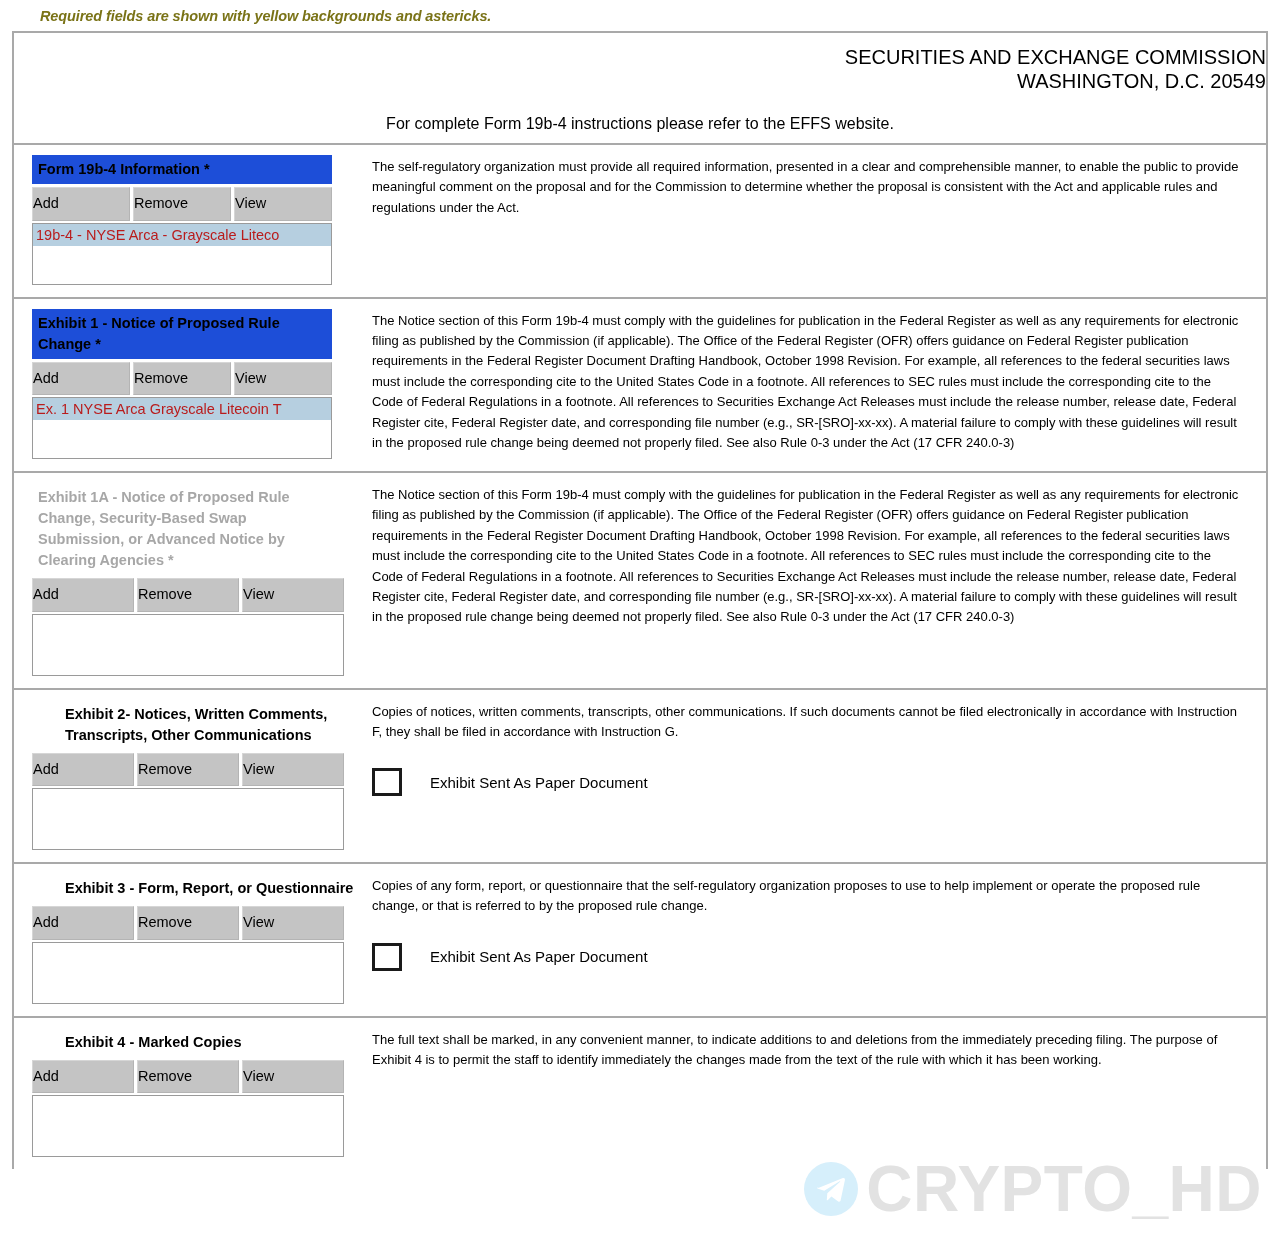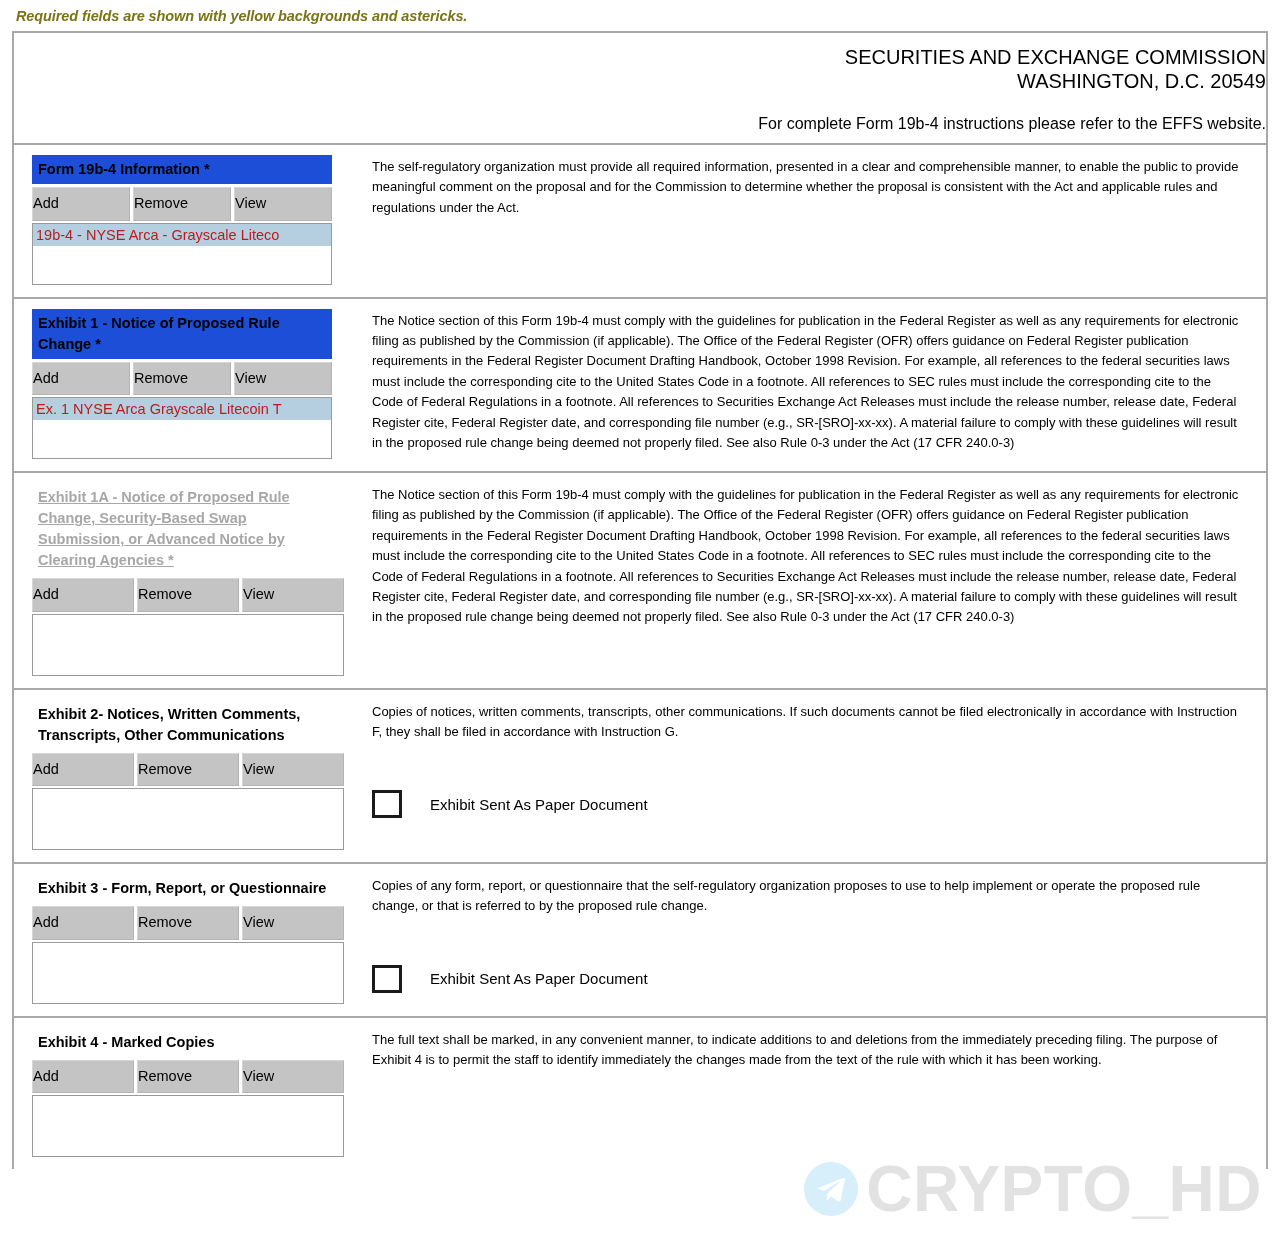--- a/index.html
+++ b/index.html
@@ -17,20 +17,21 @@
   }
 
   
   .required-notice {
     font-size: 14.5px;
     font-weight: bold;
     font-style: italic;
     color: #7a7317;
     padding: 8px 4px 7px 16px;
     letter-spacing: -0.1px;
+    margin-left: 24px;
   }
 
   
   .form-frame {
     margin: 0 12px 0 12px;
     border: 2px solid #a9a9a9;
     border-bottom: none;
     background: #ffffff;
   }
 
@@ -43,21 +44,20 @@
   .header-line {
     font-size: 20px;
     line-height: 24px;
     color: #000;
     text-align: right;
   }
   .header-sub {
     font-size: 16px;
     padding-top: 22px;
     padding-bottom: 4px;
-    text-align: right;
   }
 
   
   .section {
     display: flex;
     align-items: flex-start;
     border-bottom: 2px solid #a9a9a9;
     padding: 10px 0 12px 0;
   }
   .section:last-child { border-bottom: none; }
@@ -84,26 +84,26 @@
     box-sizing: border-box;
   }
   .field-label.required {
     background: #1d4ed8;
     width: 300px;
   }
   .field-label.disabled {
     color: #a7a7a7;
     background: transparent;
     width: 300px;
-    text-decoration: underline;
   }
   .field-label.plain {
     background: transparent;
     width: 320px;
     padding-left: 6px;
+    margin-left: 27px;
   }
 
   
   .btn-row {
     display: flex;
     gap: 3px;
     margin-top: 3px;
     width: 300px;
   }
   .btn-row.wide { width: 312px; }
@@ -149,21 +149,21 @@
     font-size: 13px;
     line-height: 20.4px;
     color: #000;
     max-width: 884px;
   }
 
   
   .cb-row {
     display: flex;
     align-items: center;
-    margin-top: 48px;
+    margin-top: 26px;
   }
   .checkbox {
     width: 30px;
     height: 28px;
     border: 3px solid #1a1a1a;
     background: #ffffff;
     box-sizing: border-box;
     flex: 0 0 auto;
     cursor: pointer;
   }

